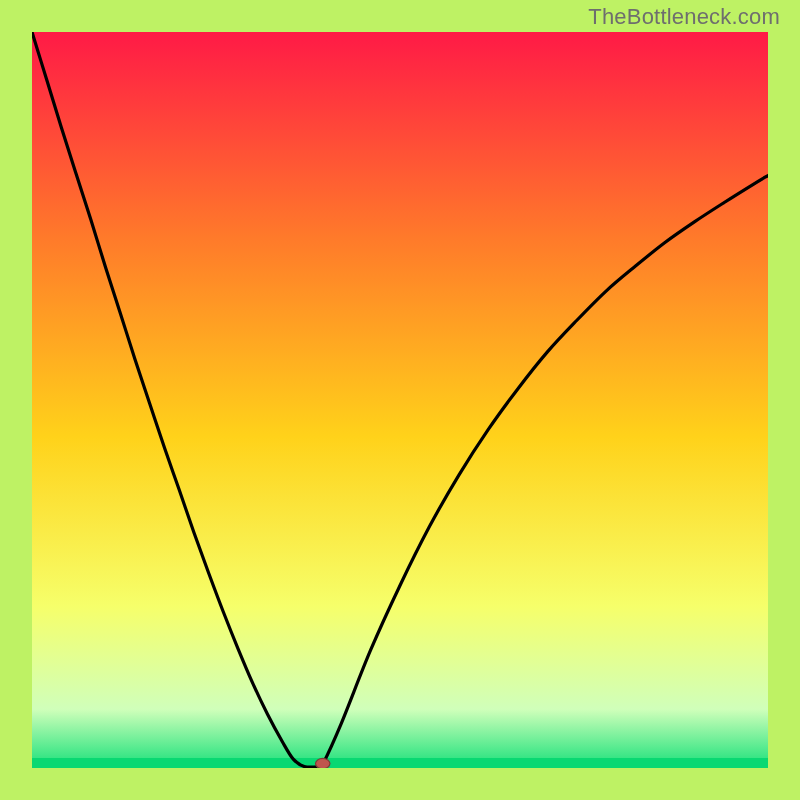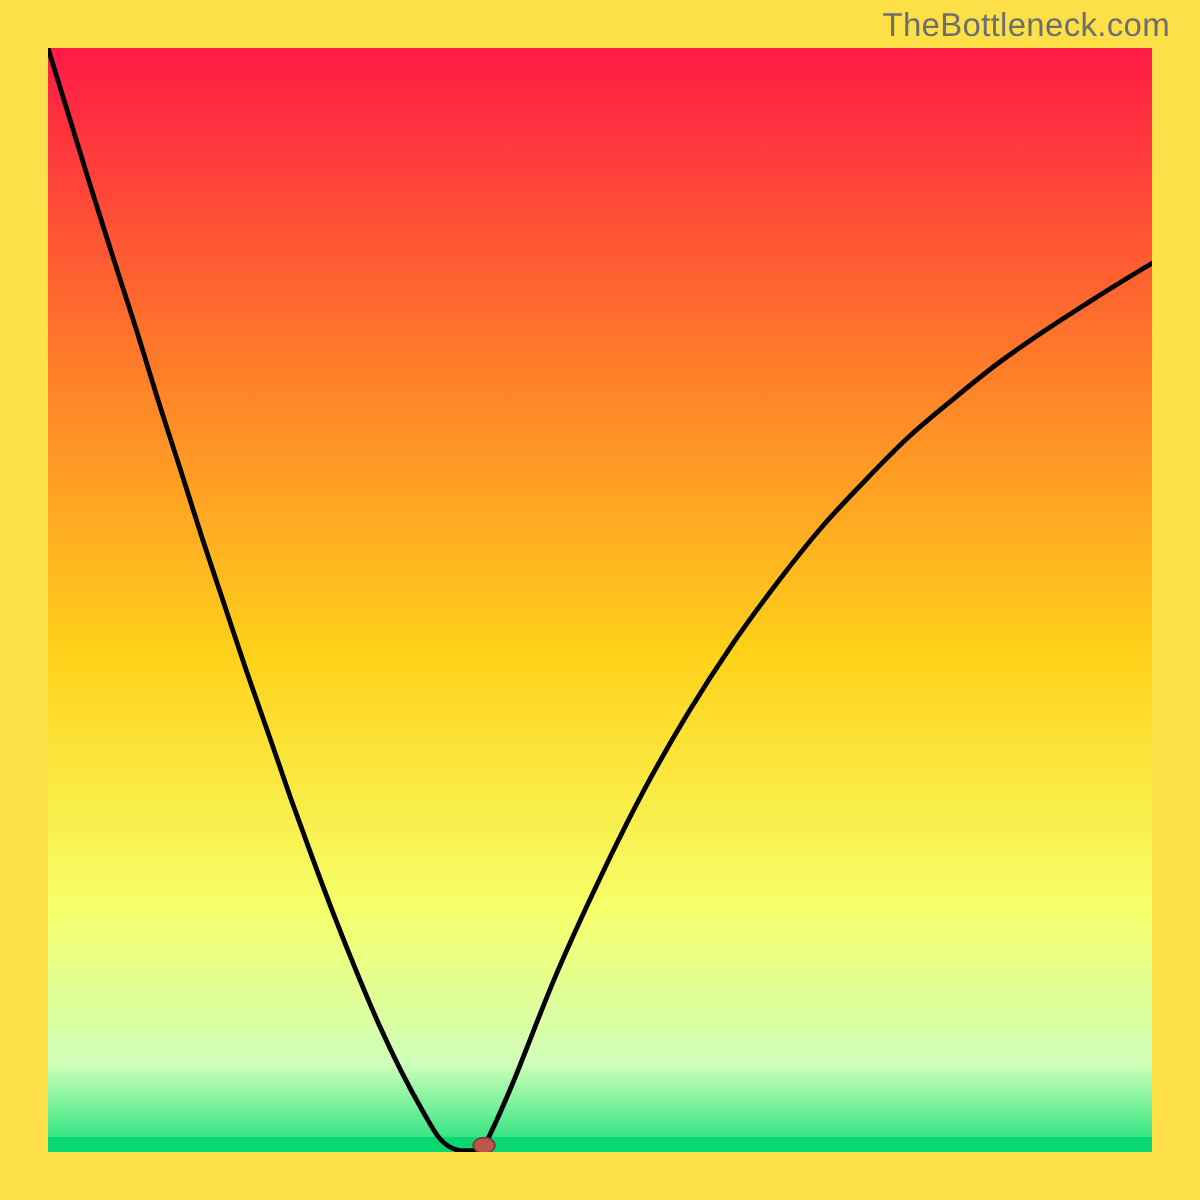--- a/index.html
+++ b/index.html
@@ -10,21 +10,21 @@
     overflow: hidden;
     background: #ffffff;
     font-family: Arial, Helvetica, sans-serif;
   }
   .frame {
     position: absolute;
     top: 0;
     left: 0;
     width: 800px;
     height: 800px;
-    background: #fde047;
+    background: #bef264;
     box-sizing: border-box;
   }
   .watermark {
     position: absolute;
     top: 4px;
     right: 20px;
     color: #6e6e6e;
     font-size: 22px;
     font-weight: 500;
     letter-spacing: 0.2px;

